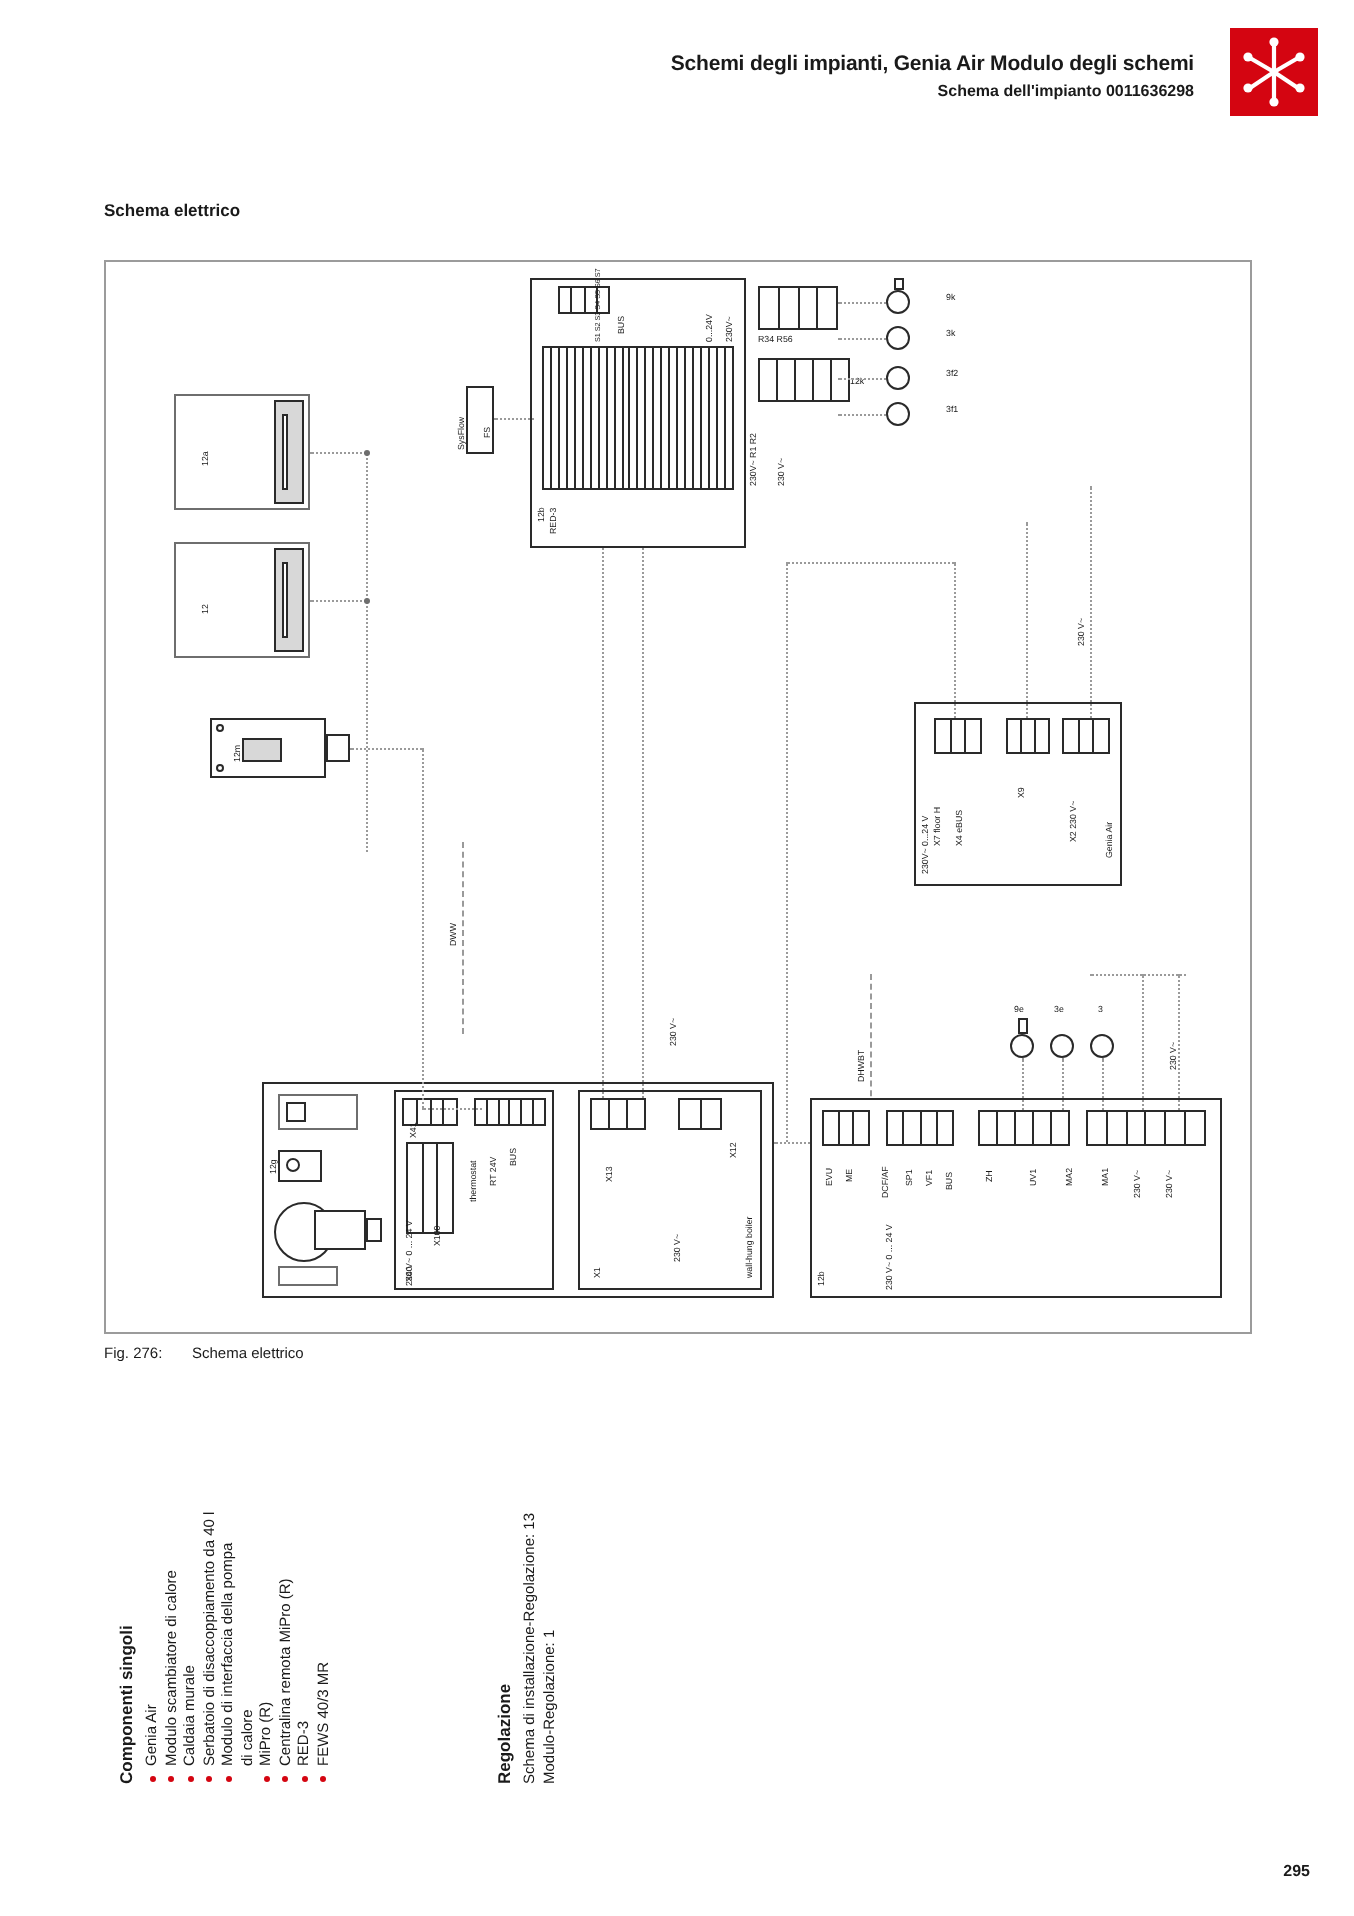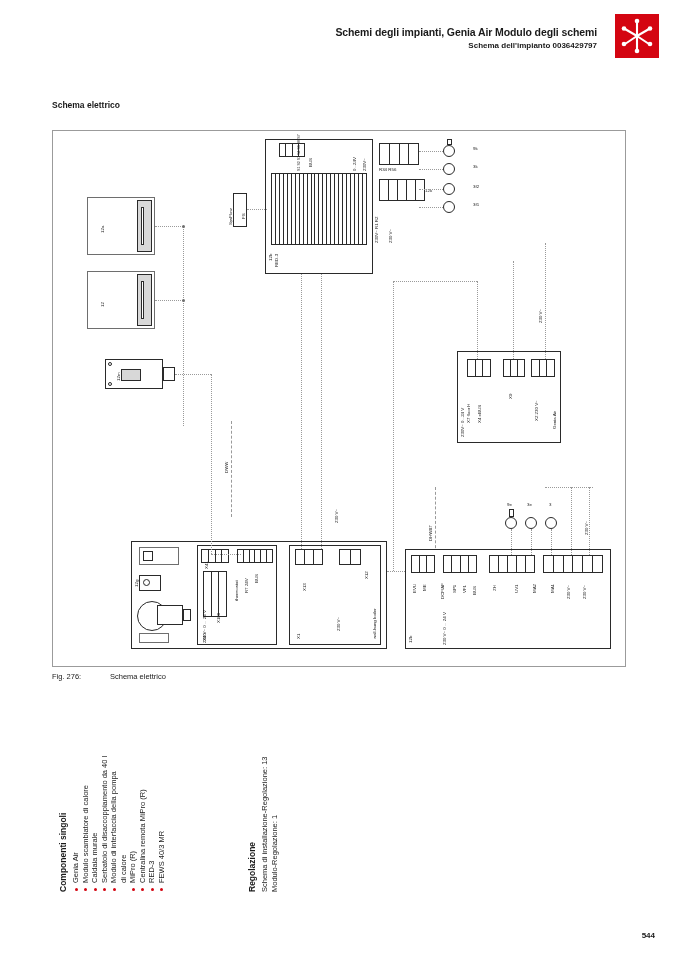--- a/index.html
+++ b/index.html
@@ -68,21 +68,21 @@
     border: 1px solid #9b9b9b;
     background: #fff;
     overflow: hidden;
   }
   .fig-caption {
     position: absolute;
     left: 52px;
     top: 672px;
     font-size: 7.5px;
   }
-  .fig-caption .lbl { display: inline-block; width: 58px; }
+  .fig-caption .lbl { display: inline-block; width: 44px; }
 
   
   .box {
     position: absolute;
     border: 1px solid #2a2a2a;
     box-sizing: border-box;
     background: #fff;
   }
   .boxlight {
     position: absolute;
@@ -196,21 +196,21 @@
     bottom: 18px;
     font-size: 8px;
     font-weight: bold;
   }
 </style>
 </head>
 <body>
 
 <div class="header">
   <div class="header-title">Schemi degli impianti, Genia Air Modulo degli schemi</div>
-  <div class="header-sub">Schema dell'impianto 0036429797</div>
+  <div class="header-sub">Schema dell'impianto 0011636298</div>
   <div class="logo-box">
     <svg width="44" height="44" viewBox="0 0 44 44">
       <g stroke="#ffffff" stroke-width="2.1" stroke-linecap="round">
         <line x1="22" y1="22" x2="22" y2="8"></line>
         <line x1="22" y1="22" x2="34" y2="15"></line>
         <line x1="22" y1="22" x2="34" y2="30"></line>
         <line x1="22" y1="22" x2="22" y2="36"></line>
         <line x1="22" y1="22" x2="10" y2="30"></line>
         <line x1="22" y1="22" x2="10" y2="15"></line>
       </g>
@@ -506,13 +506,13 @@
   <div class="bullet-row">RED-3</div>
   <div class="bullet-row">FEWS 40/3 MR</div>
 </div>
 
 <div class="rot-group" style="left:247px;top:892px;">
   <div class="list-head">Regolazione</div>
   <div class="plain-row">Schema di installazione-Regolazione: 13</div>
   <div class="plain-row">Modulo-Regolazione: 1</div>
 </div>
 
-<div class="page-num">544</div>
+<div class="page-num">295</div>
 
 </body></html>

